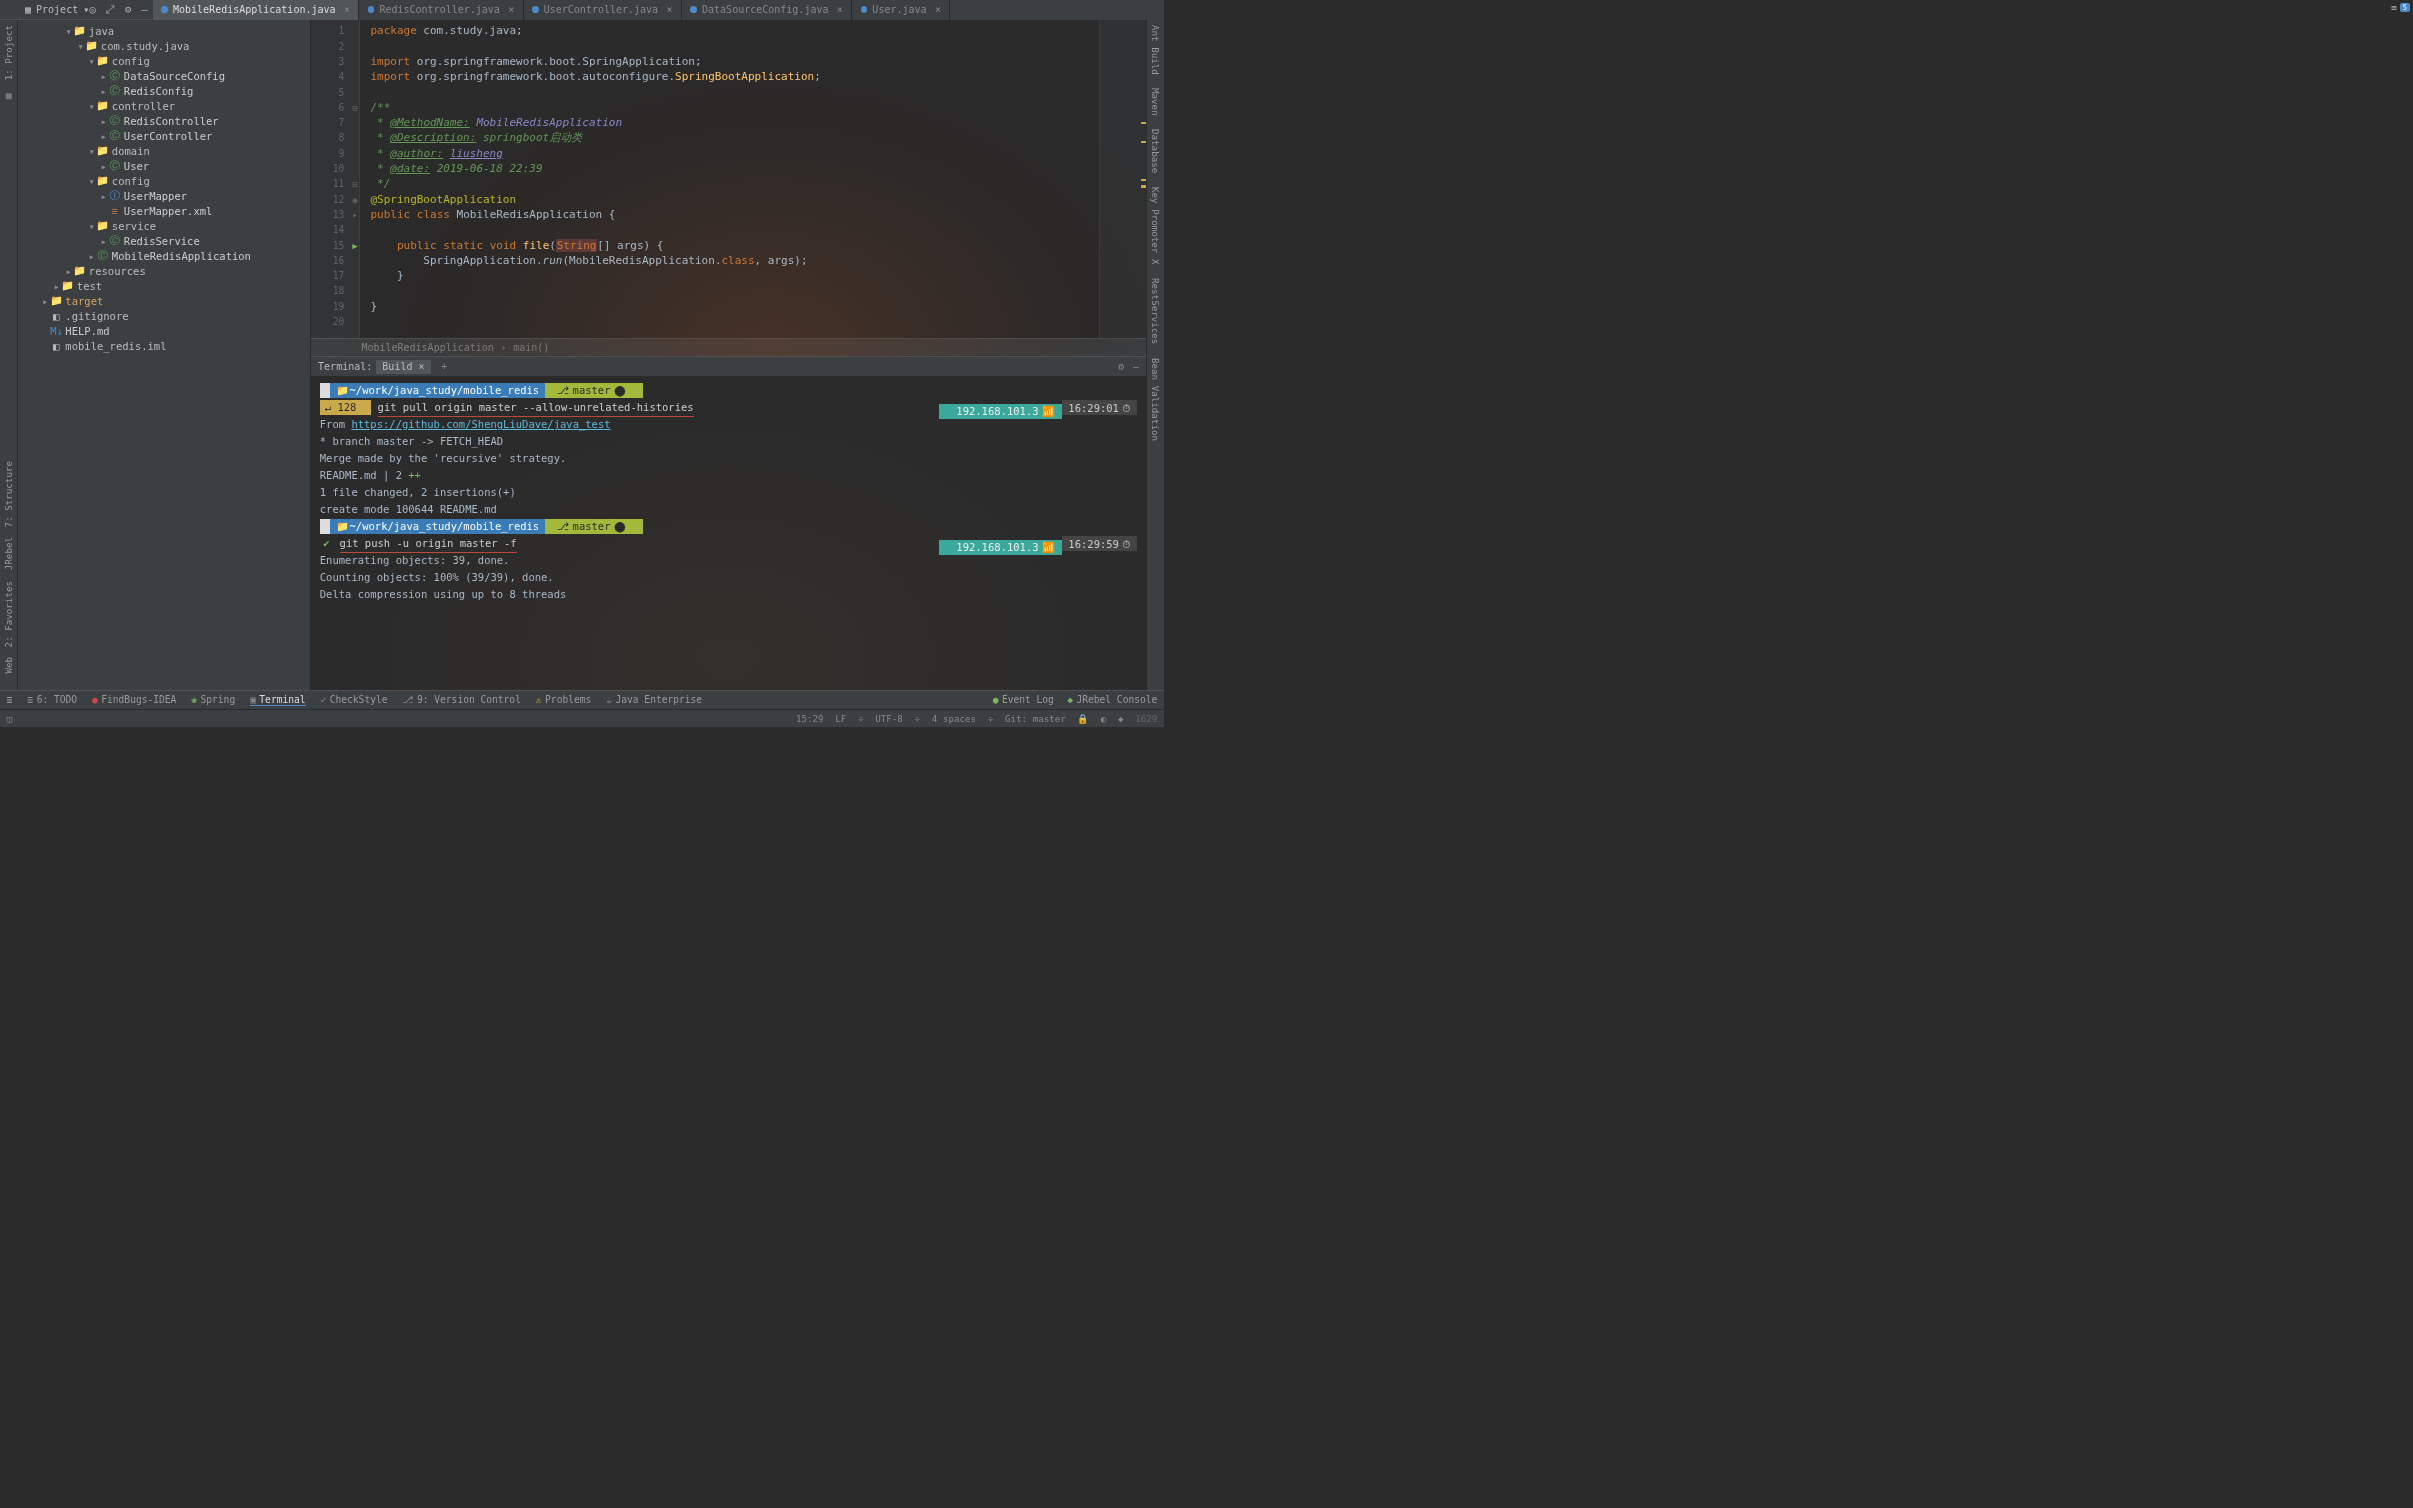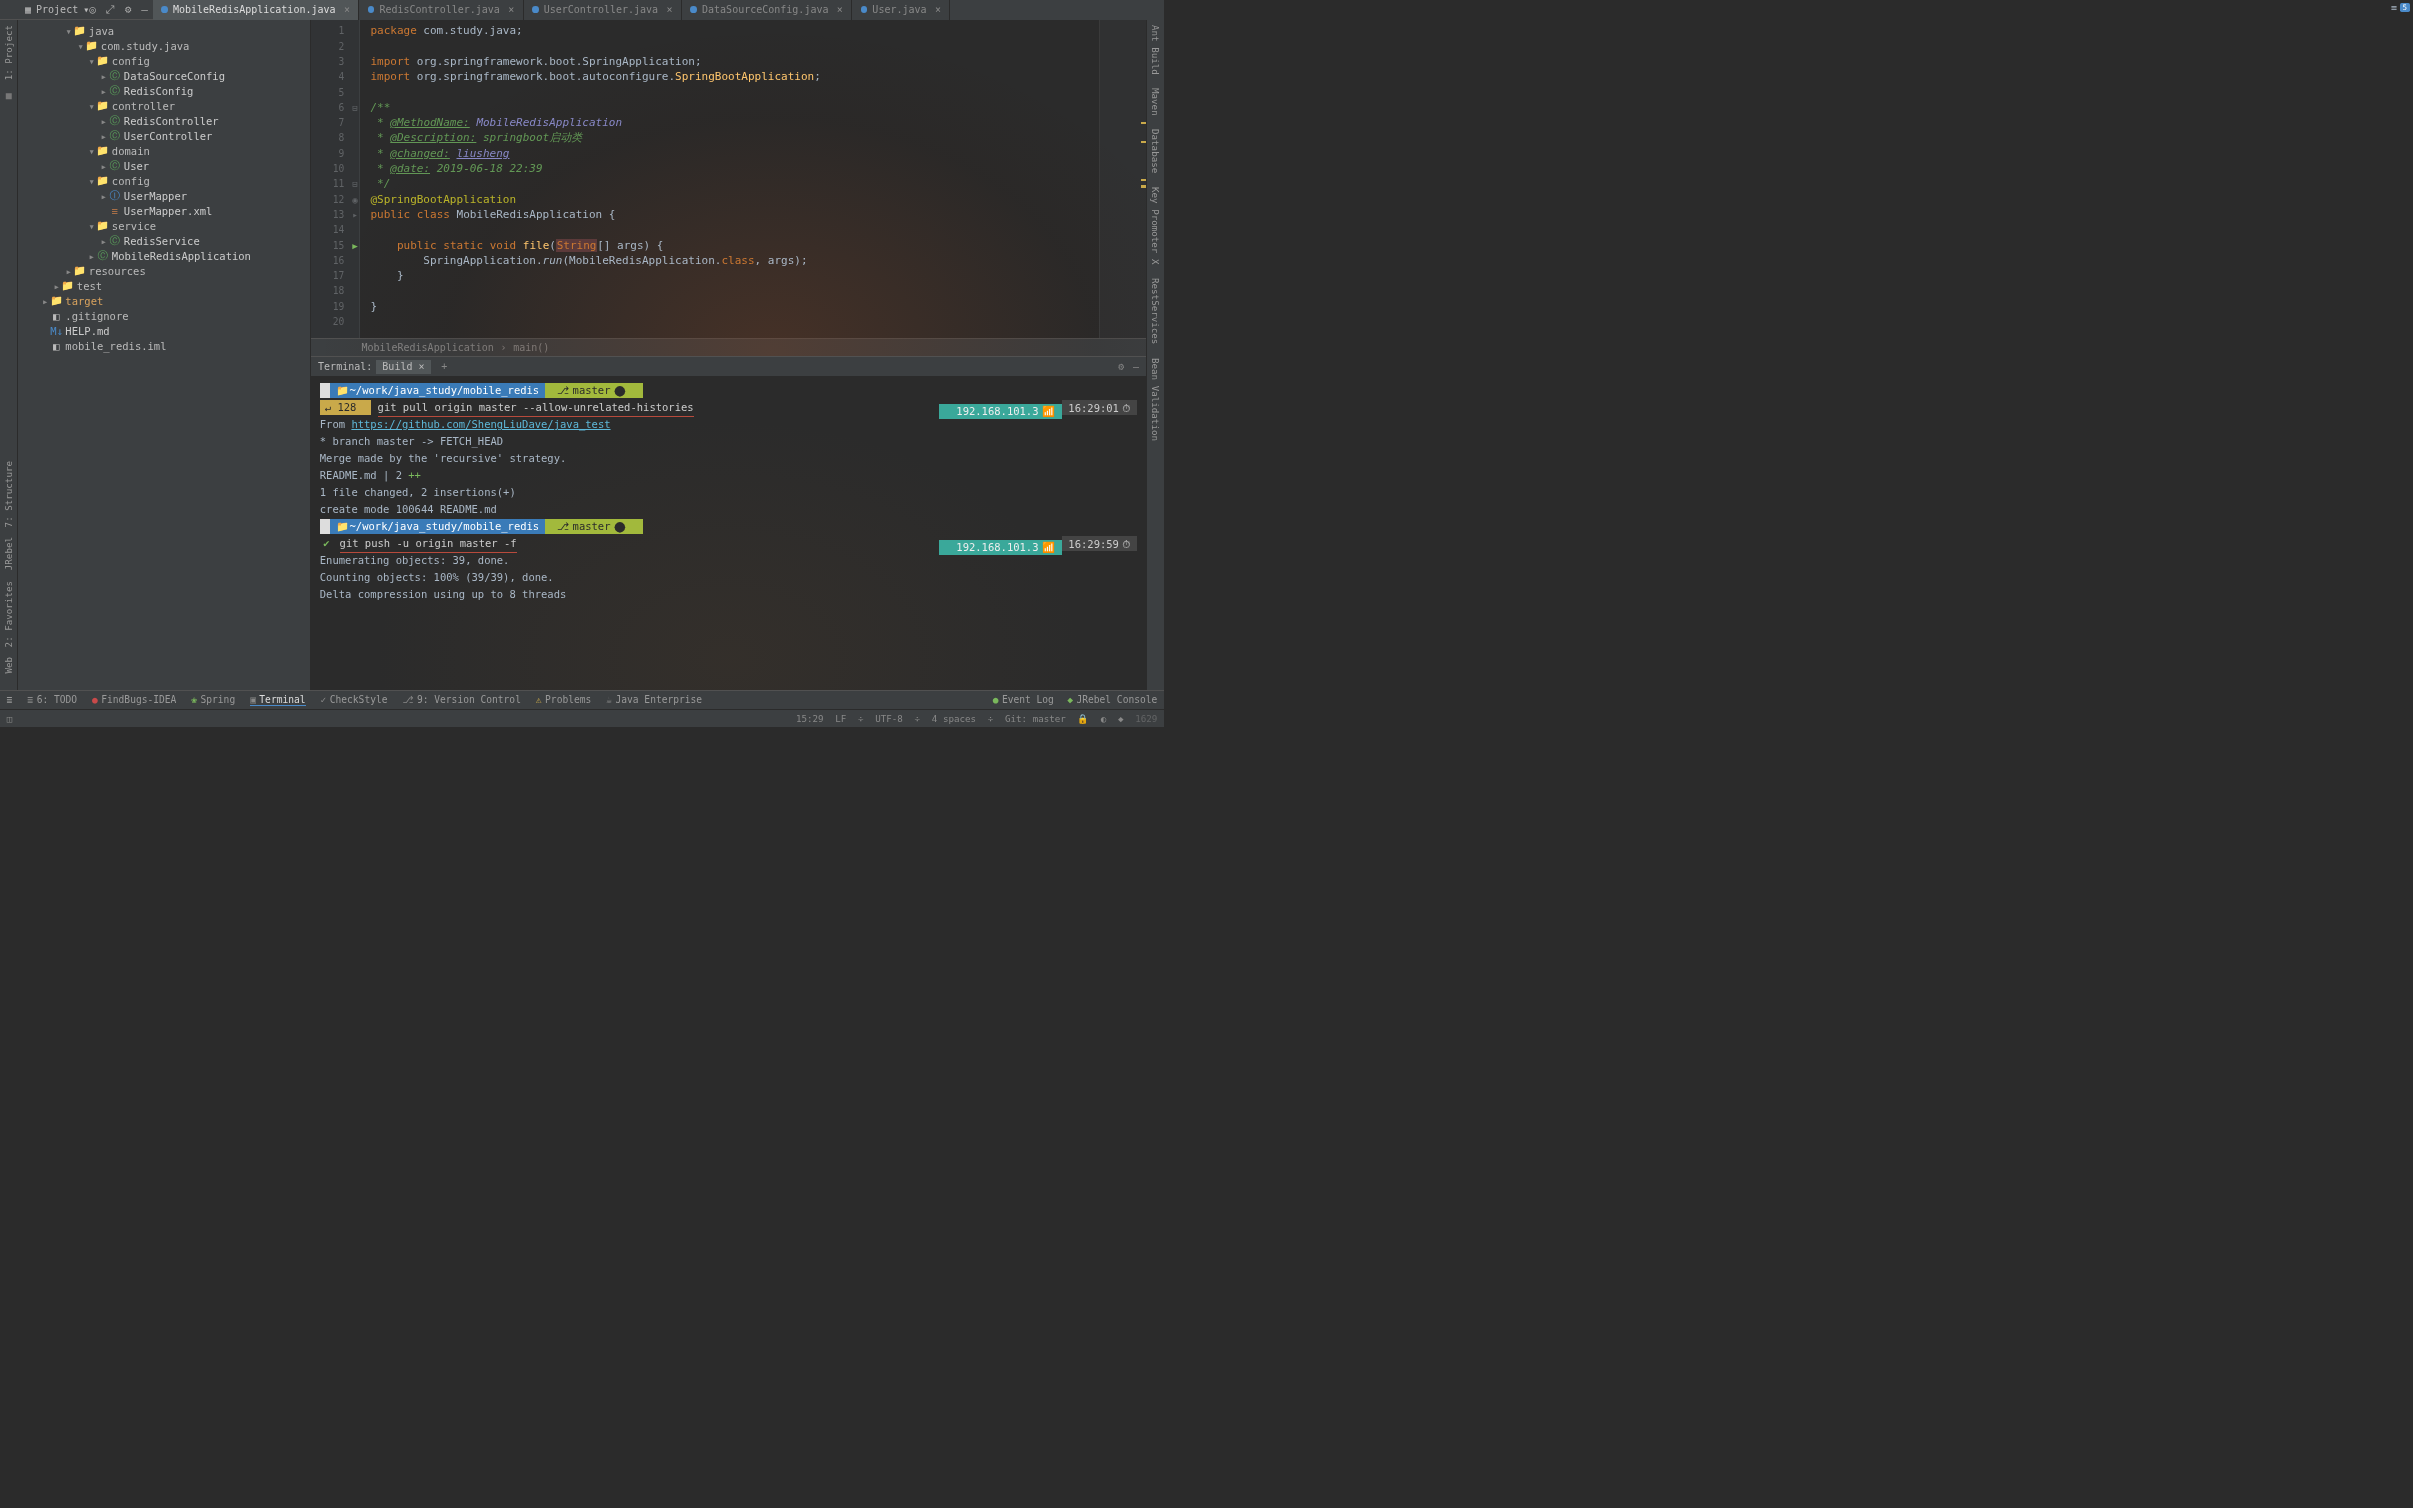--- a/index.html
+++ b/index.html
@@ -363,21 +363,21 @@
         </div>
       <div class="code-area" id="code">
           <div class="code-line"><span class="kw">package</span> com.study.java;</div>
           <div class="code-line"></div>
           <div class="code-line"><span class="kw">import</span> org.springframework.boot.SpringApplication;</div>
           <div class="code-line"><span class="kw">import</span> org.springframework.boot.autoconfigure.<span class="method-call">SpringBootApplication</span>;</div>
           <div class="code-line"></div>
           <div class="code-line"><span class="doc">/**</span></div>
           <div class="code-line"><span class="doc"> * </span><span class="doc-tag">@MethodName:</span> <span class="doc-val">MobileRedisApplication</span></div>
           <div class="code-line"><span class="doc"> * </span><span class="doc-tag">@Description:</span> <span class="doc">springboot启动类</span></div>
-          <div class="code-line"><span class="doc"> * </span><span class="doc-tag">@changed:</span> <span class="doc-val"><u>liusheng</u></span></div>
+          <div class="code-line"><span class="doc"> * </span><span class="doc-tag">@author:</span> <span class="doc-val"><u>liusheng</u></span></div>
           <div class="code-line"><span class="doc"> * </span><span class="doc-tag">@date:</span> <span class="doc">2019-06-18 22:39</span></div>
           <div class="code-line"><span class="doc"> */</span></div>
           <div class="code-line"><span class="annot">@SpringBootApplication</span></div>
           <div class="code-line"><span class="kw">public</span> <span class="kw">class</span> MobileRedisApplication {</div>
           <div class="code-line"></div>
           <div class="code-line">    <span class="kw">public</span> <span class="kw">static</span> <span class="kw">void</span> <span class="method-call">file</span>(<span class="hl-string">String</span>[] args) {</div>
           <div class="code-line">        SpringApplication.<span class="static-call">run</span>(MobileRedisApplication.<span class="kw">class</span>, args);</div>
           <div class="code-line">    }</div>
           <div class="code-line"></div>
           <div class="code-line">}</div>

